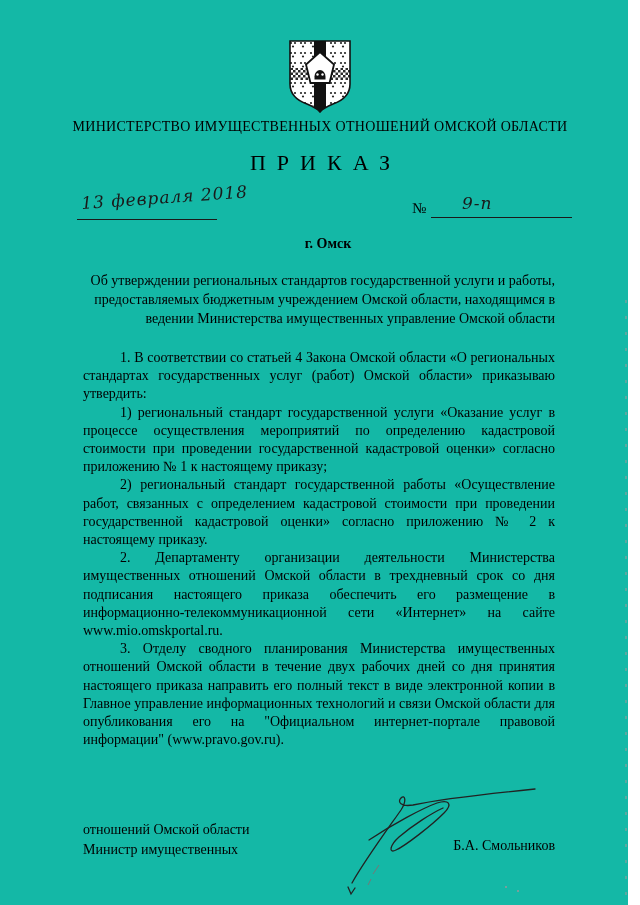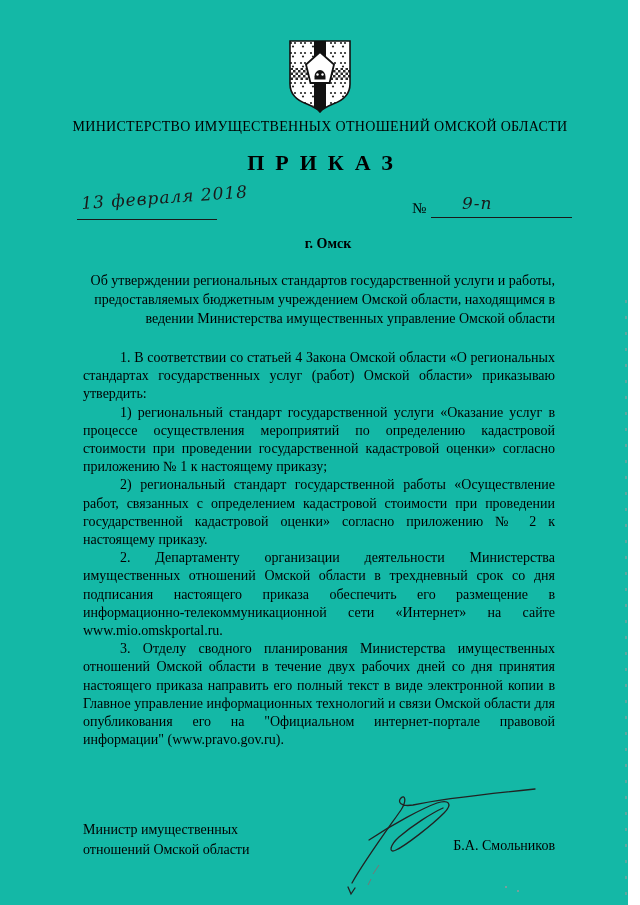--- a/index.html
+++ b/index.html
@@ -7,21 +7,21 @@
     position:relative; width:628px; height:905px; background:#14b8a6;
     font-family:"Liberation Serif", serif; color:#000; overflow:hidden;
   }
   .emblem { position:absolute; top:40px; left:288px; width:64px; height:74px; }
   .ministry {
     position:absolute; top:119px; left:0; width:640px; text-align:center;
     font-size:14px; letter-spacing:0.3px; white-space:nowrap;
   }
   .doctype {
     position:absolute; top:150px; left:0; width:640px; text-align:center;
-    font-size:22px; font-weight:bold; letter-spacing:11px; padding-left:11px;
+    font-size:22px; font-weight:normal; letter-spacing:11px; padding-left:11px;
     box-sizing:border-box;
   }
   .hand { font-family:"DejaVu Serif", serif; font-style:italic; color:#1a1a1a; }
   .date-hand {
     position:absolute; top:193px; left:82px; width:150px; font-size:17px;
     transform:rotate(-4deg); transform-origin:left bottom; letter-spacing:1px;
     white-space:nowrap;
   }
   .date-line { position:absolute; top:219px; left:77px; width:140px; border-top:1.5px solid #1a1a1a; }
   .num-label { position:absolute; top:200px; left:412px; font-size:15px; }
@@ -101,22 +101,22 @@
 
   <div class="order-body">
     <p>1. В соответствии со статьей 4 Закона Омской области «О региональных стандартах государственных услуг (работ) Омской области» приказываю утвердить:</p>
     <p>1) региональный стандарт государственной услуги «Оказание услуг в процессе осуществления мероприятий по определению кадастровой стоимости при проведении государственной кадастровой оценки» согласно приложению № 1 к настоящему приказу;</p>
     <p>2) региональный стандарт государственной работы «Осуществление работ, связанных с определением кадастровой стоимости при проведении государственной кадастровой оценки» согласно приложению № 2 к настоящему приказу.</p>
     <p>2. Департаменту организации деятельности Министерства имущественных отношений Омской области в трехдневный срок со дня подписания настоящего приказа обеспечить его размещение в информационно-телекоммуникационной сети «Интернет» на сайте www.mio.omskportal.ru.</p>
     <p>3. Отделу сводного планирования Министерства имущественных отношений Омской области в течение двух рабочих дней со дня принятия настоящего приказа направить его полный текст в виде электронной копии в Главное управление информационных технологий и связи Омской области для опубликования его на "Официальном интернет-портале правовой информации" (www.pravo.gov.ru).</p>
   </div>
 
   <div class="sig-position">
+    <div>отношений Омской области</div>
     <div>Министр имущественных</div>
-    <div>отношений Омской области</div>
   </div>
 
   <svg class="sig-flourish" viewBox="0 0 215 130" aria-hidden="true">
     <g fill="none" stroke="#222" stroke-width="1.3" stroke-linecap="round">
       <path d="M17,113 C30,90 52,60 66,40 C72,31 70,24 66,28 C62,32 66,37 78,35 C105,29 160,23 200,19"></path>
       <path d="M34,70 C58,54 88,38 102,33 C114,29 118,34 109,43 C96,56 70,76 61,80 C53,84 55,75 64,67 C78,55 97,43 108,38"></path>
       <path d="M13,117 L16,124 L20,118"></path>
     </g>
     <g fill="none" stroke="#777" stroke-width="1">
       <path d="M44,95 L38,104"></path>

